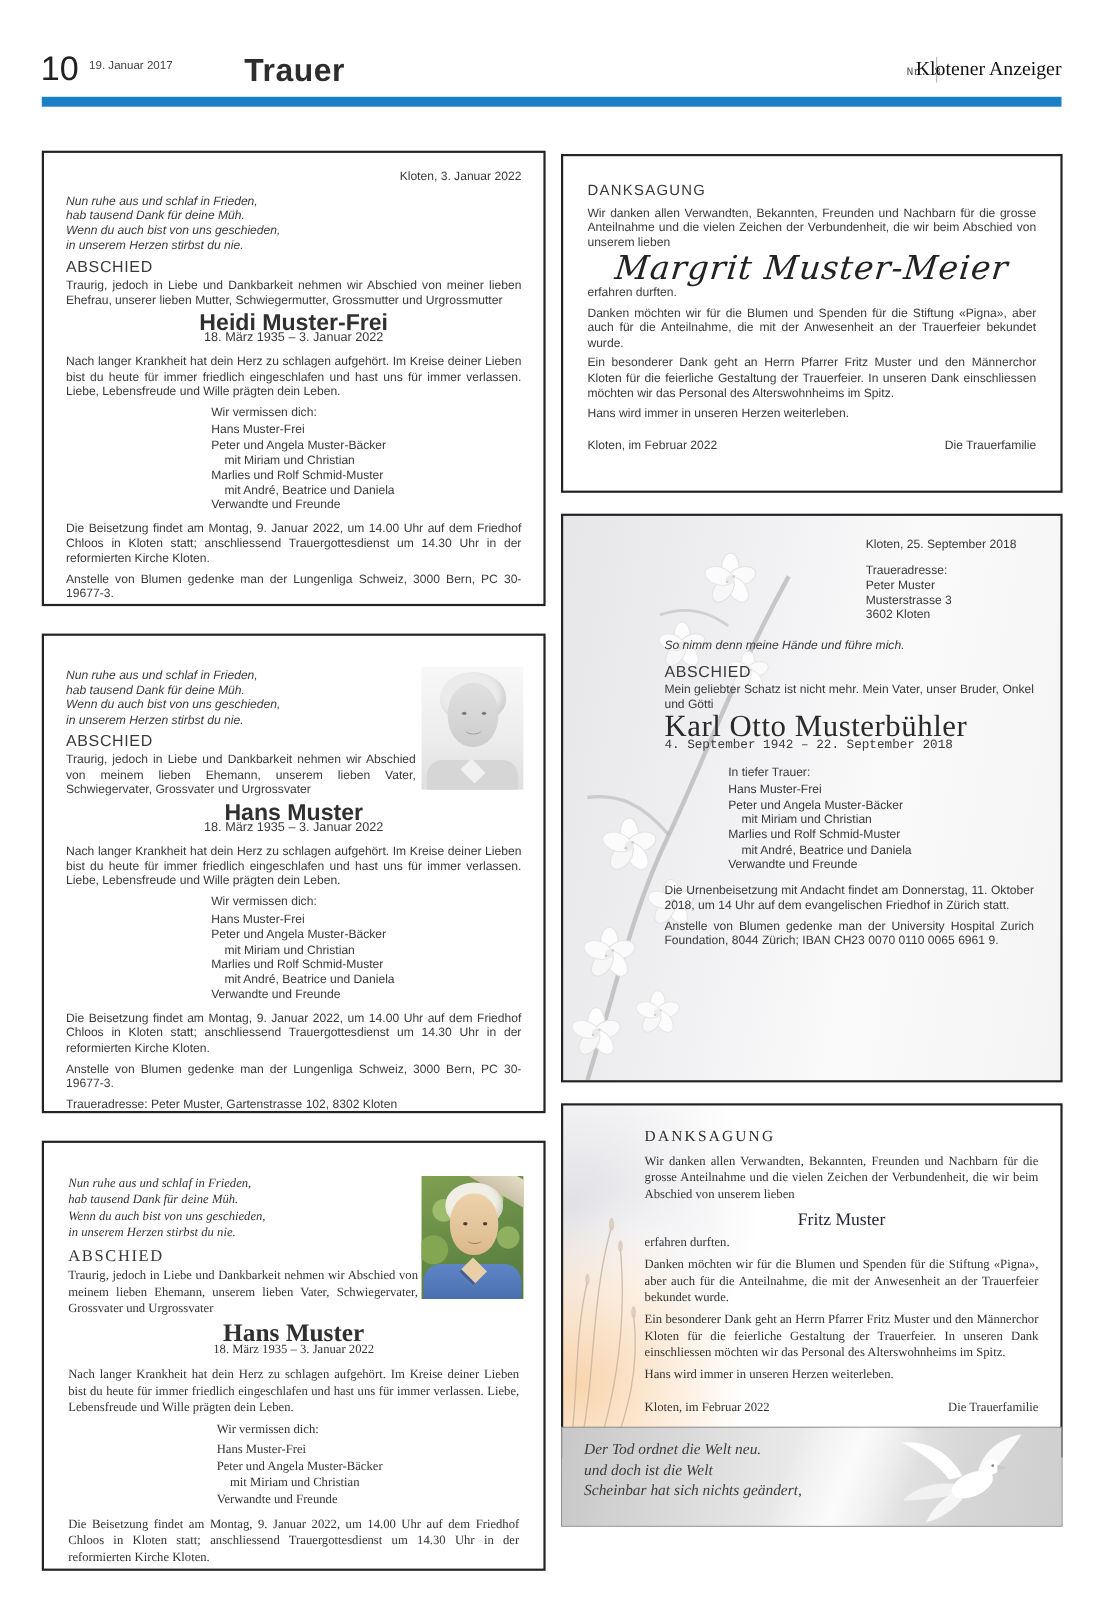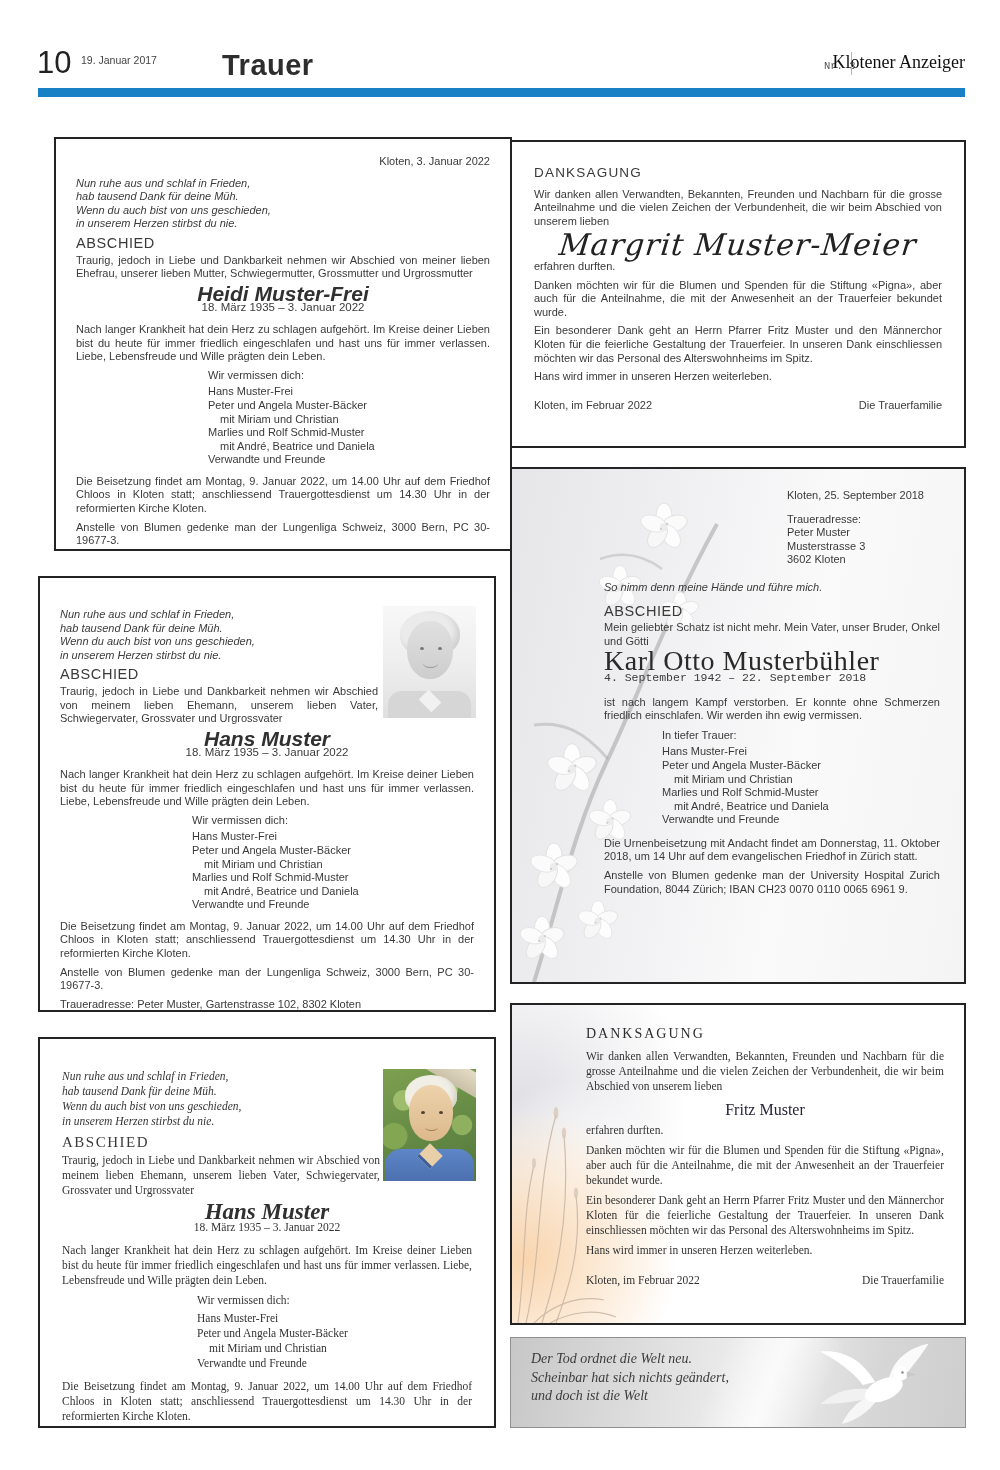--- a/index.html
+++ b/index.html
@@ -10,49 +10,49 @@
   .h-date{position:absolute;left:81px;top:54px;font-size:10.5px;color:#444;}
   .h-section{position:absolute;left:222px;top:49px;font-size:29px;font-weight:700;color:#2d2d2d;letter-spacing:.5px;}
   .h-issue{position:absolute;left:824px;top:60px;font-size:10.5px;color:#555;font-family:Liberation Mono, monospace;}
   .h-div{position:absolute;left:851px;top:52px;width:1px;height:23px;background:#b5b5b5;}
   .h-masthead{position:absolute;right:35px;top:52px;font-family:"Liberation Serif",serif;font-weight:400;font-size:18px;color:#101010;}
   .bluebar{position:absolute;left:38px;top:88px;width:927px;height:9px;background:#1a80c6;}
 
   
   .box{position:absolute;background:#fff;border:2px solid #232323;box-sizing:border-box;overflow:hidden;}
   .sans{font-size:11px;line-height:13.6px;color:#3a3a3a;}
-  .l1{left:38px;top:137px;width:458px;height:414px;padding:16px 20px 0;margin-left:16px;}
+  .l1{left:38px;top:137px;width:458px;height:414px;padding:16px 20px 0;}
   .l2{left:38px;top:576px;width:458px;height:436px;padding:16px 20px 0;}
   .l3{left:38px;top:1037px;width:458px;height:391px;padding:22px 22px 0;
       font-family:"Liberation Serif",serif;font-size:11.5px;line-height:15px;color:#333;}
   .r1{left:510px;top:140px;width:456px;height:308px;padding:18px 22px 0;}
   .r2{left:510px;top:467px;width:456px;height:517px;padding:0;
       background:linear-gradient(100deg,#e6e6e8 0%,#efeff1 30%,#fafafb 62%,#f4f4f5 100%);}
   .r3{left:510px;top:1003px;width:456px;height:322px;padding:0;
       font-family:"Liberation Serif",serif;font-size:11.5px;line-height:15px;color:#333;
       background:
         radial-gradient(circle at 3% 80%, rgba(248,206,160,.85) 0%, rgba(248,206,160,0) 30%),
         radial-gradient(circle at 14% 58%, rgba(255,255,255,.95) 0%, rgba(255,255,255,0) 26%),
         radial-gradient(circle at 2% 30%, rgba(216,216,222,.8) 0%, rgba(216,216,222,0) 34%),
         #fff;}
-  .rq{left:510px;top:1337px;width:456px;height:91px;border:1px solid #8f8f8f;box-sizing:border-box;
+  .rq{left:510px;top:1297px;width:456px;height:91px;border:1px solid #8f8f8f;box-sizing:border-box;
       position:absolute;overflow:hidden;font-family:"Liberation Serif",serif;font-style:italic;
       font-size:14px;line-height:18.5px;color:#3c3c3c;
       background:linear-gradient(100deg,#c7c7c7 0%,#e2e2e2 35%,#efefef 55%,#d6d6d6 80%,#cecece 100%);}
 
   
   .dateline{text-align:right;margin:0 0 2px;}
   .poem{font-style:italic;margin:8px 0 5px;}
   .pline{white-space:nowrap;}
   .abschied{font-size:14.5px;letter-spacing:.6px;margin:6px 0 3px;color:#3a3a3a;}
   .l3 .abschied{font-size:15px;letter-spacing:1.5px;}
   p{margin:0 0 5px;}
   .intro{text-align:justify;}
   .l2 .intro,.l3 .intro{max-width:318px;}
-  .nname{font-size:21px;font-weight:700;text-align:center;margin:6px 0 1px;color:#303030;font-style:italic;}
+  .nname{font-size:21px;font-weight:700;text-align:center;margin:6px 0 1px;color:#303030;}
   .l3 .nname{font-size:23px;}
   .ndates{text-align:center;font-size:11.5px;margin:0 0 8px;}
   .nbody{text-align:justify;margin:0 0 5px;}
   .mblock{margin:4px 0 8px 132px;}
   .l3 .mblock{margin-left:135px;}
   .mhead{margin-bottom:3px;}
   .mline{}
   .ind{padding-left:12px;}
   .funeral,.donation,.traueradresse{text-align:justify;margin:0 0 5px;}
 
@@ -267,21 +267,20 @@
         <div>Traueradresse:</div>
         <div>Peter Muster</div>
         <div>Musterstrasse 3</div>
         <div>3602 Kloten</div>
       </div>
       <div class="kquote">So nimm denn meine Hände und führe mich.</div>
       <div class="abschied">ABSCHIED</div>
       <p class="intro">Mein geliebter Schatz ist nicht mehr. Mein Vater, unser Bruder, Onkel und Götti</p>
       <div class="kname">Karl Otto Musterbühler</div>
       <div class="kdates">4. September 1942 – 22. September 2018</div>
-      <p class="nbody">ist nach langem Kampf verstorben. Er konnte ohne Schmerzen friedlich einschlafen. Wir werden ihn ewig vermissen.</p>
       <div class="mblock">
         <div class="mhead">In tiefer Trauer:</div>
         <div class="mline">Hans Muster-Frei</div>
         <div class="mline">Peter und Angela Muster-Bäcker</div>
         <div class="mline ind">mit Miriam und Christian</div>
         <div class="mline">Marlies und Rolf Schmid-Muster</div>
         <div class="mline ind">mit André, Beatrice und Daniela</div>
         <div class="mline">Verwandte und Freunde</div>
       </div>
       <p class="funeral">Die Urnenbeisetzung mit Andacht findet am Donnerstag, 11. Oktober 2018, um 14 Uhr auf dem evangelischen Friedhof in Zürich statt.</p>
@@ -330,18 +329,18 @@
         <path d="M72 53 C 50 48 28 52 13 67 C 35 67 54 64 67 60 Z" fill="#f1f1f1"></path>
         <path d="M62 59 C 48 67 40 77 35 88 C 50 84 63 75 71 64 Z" fill="#f6f6f6"></path>
         <ellipse cx="79" cy="52" rx="21" ry="11" transform="rotate(-24 79 52)" fill="#ffffff"></ellipse>
         <circle cx="97" cy="35" r="7.5" fill="#ffffff"></circle>
         <polygon points="103,33 113,36 103,39" fill="#c9c9c9"></polygon>
         <circle cx="98.5" cy="34" r="1.3" fill="#8a8a8a"></circle>
       </g>
     </svg>
     <div class="rq-text">
       <div>Der Tod ordnet die Welt neu.</div>
+      <div>und doch ist die Welt</div>
       <div>Scheinbar hat sich nichts geändert,</div>
-      <div>und doch ist die Welt</div>
     </div>
   </section>
 
 </div>
 
 </body></html>

